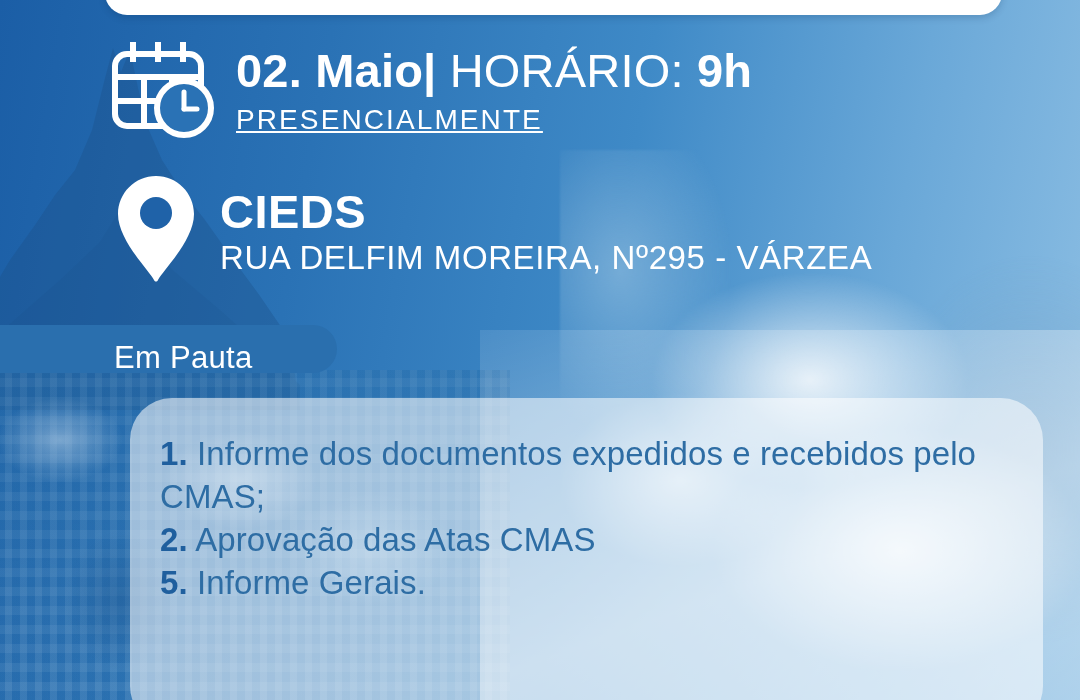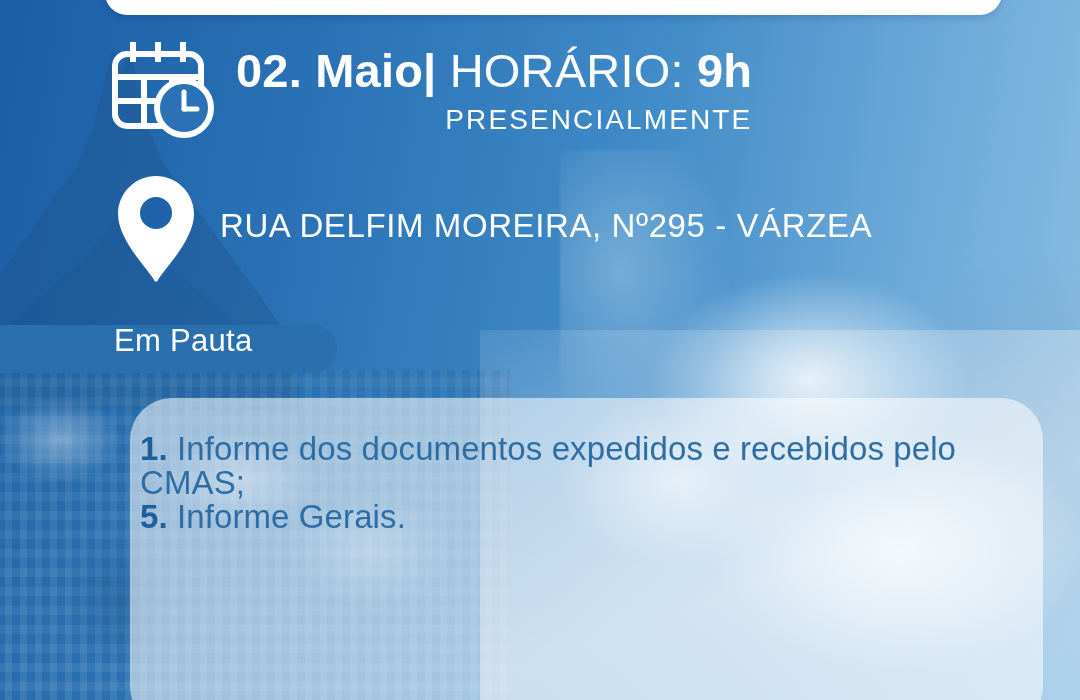--- a/index.html
+++ b/index.html
@@ -66,88 +66,90 @@
     position:absolute; left:105px; top:-60px;
     width:897px; height:75px;
     background:#ffffff;
     border-radius:0 0 22px 22px;
     box-shadow:0 3px 7px rgba(0,40,80,.18);
   }
 
   
   .date-row {
     position:absolute; left:108px; top:38px;
-    display:flex; align-items:flex-start; gap:18px;text-align:right;
+    display:flex; align-items:flex-start; gap:18px;
   }
   .cal-icon { width:110px; height:103px; flex:none; }
   .cal-icon svg { width:100%; height:100%; display:block; }
   .date-texts { padding-top:6px; }
   .date-line {
     color:#ffffff;
     font-size:47px;
     line-height:54px;
     letter-spacing:.2px;
     white-space:nowrap;
   }
   .date-line .b { font-weight:bold; }
   .date-line .r { font-weight:normal; }
   .presential {
     color:#ffffff;
     font-size:28px;
     line-height:34px;
     letter-spacing:2.1px;
     margin-top:5px;
     font-weight:normal;
+    text-decoration:underline;
   }
 
   
   .loc-row {
     position:absolute; left:110px; top:172px;
     display:flex; align-items:flex-start; gap:18px;
   }
   .pin-icon { width:92px; height:112px; flex:none; }
   .pin-icon svg { width:100%; height:100%; display:block; }
   .loc-texts { padding-top:14px; }
   .loc-name {
     color:#ffffff; font-size:47px; font-weight:bold;
     line-height:52px; letter-spacing:.5px;
   }
   .loc-addr {
     color:#ffffff; font-size:33px; font-weight:normal;
     line-height:40px; letter-spacing:.6px; white-space:nowrap;
-    margin-top:20px;
+    margin-top:0;
   }
 
   
   .pauta-badge {
     position:absolute; left:0; top:325px;
     width:337px; height:48px;
     background:#2a6fae;
     border-radius:0 26px 26px 0;
-    display:flex; align-items:flex-start;
+    display:flex; align-items:flex-end;
   }
   .pauta-badge span {
     color:#ffffff; font-size:31px; font-weight:normal;
     letter-spacing:.3px; padding-left:114px; line-height:1;
   }
 
   
   .agenda-card {
     position:absolute; left:130px; top:398px;
     width:913px; height:330px;
     background:rgba(255,255,255,.55);
     border-radius:42px;
     padding:34px 26px 0 10px;
   }
   .agenda-list { list-style:none; }
   .agenda-item {
     color:#2e6da4;
     font-size:33px;
-    line-height:34px;
+    line-height:43px;
     letter-spacing:.1px;
+    margin-left:20px;
   }
   .agenda-item .num { font-weight:bold; color:#1f5f9e; }
   .agenda-item .txt { font-weight:normal; }
 </style>
 </head>
 <body>
 
 <div id="poster">
 
   <div class="bg-layer bg-mountain">
@@ -189,28 +191,30 @@
   </div>
 
   <div class="loc-row">
     <div class="pin-icon">
       <svg viewBox="0 0 92 112" aria-hidden="true">
         <path d="M46 4 C25 4 8 21 8 42 C8 68 38 97 44 108 C45 110 47 110 48 108 C54 97 84 68 84 42 C84 21 67 4 46 4 Z" fill="#ffffff"></path>
         <circle cx="46" cy="41" r="16" fill="#1f62a8"></circle>
       </svg>
     </div>
     <div class="loc-texts">
+      <div class="loc-name">CIEDS</div>
       <div class="loc-addr">RUA DELFIM MOREIRA, Nº295 - VÁRZEA</div>
     </div>
   </div>
 
   <div class="pauta-badge">
     <span>Em Pauta</span>
   </div>
 
   <div class="agenda-card">
     <ul class="agenda-list" id="agenda-list">
         <li class="agenda-item"><span class="num">1.</span><span class="txt"> Informe dos documentos expedidos e recebidos pelo CMAS;</span></li>
+        <li class="agenda-item"><span class="num">2.</span><span class="txt"> Aprovação das Atas CMAS</span></li>
         <li class="agenda-item"><span class="num">5.</span><span class="txt"> Informe Gerais.</span></li>
       </ul>
   </div>
 
 </div>
 
 </body></html>

